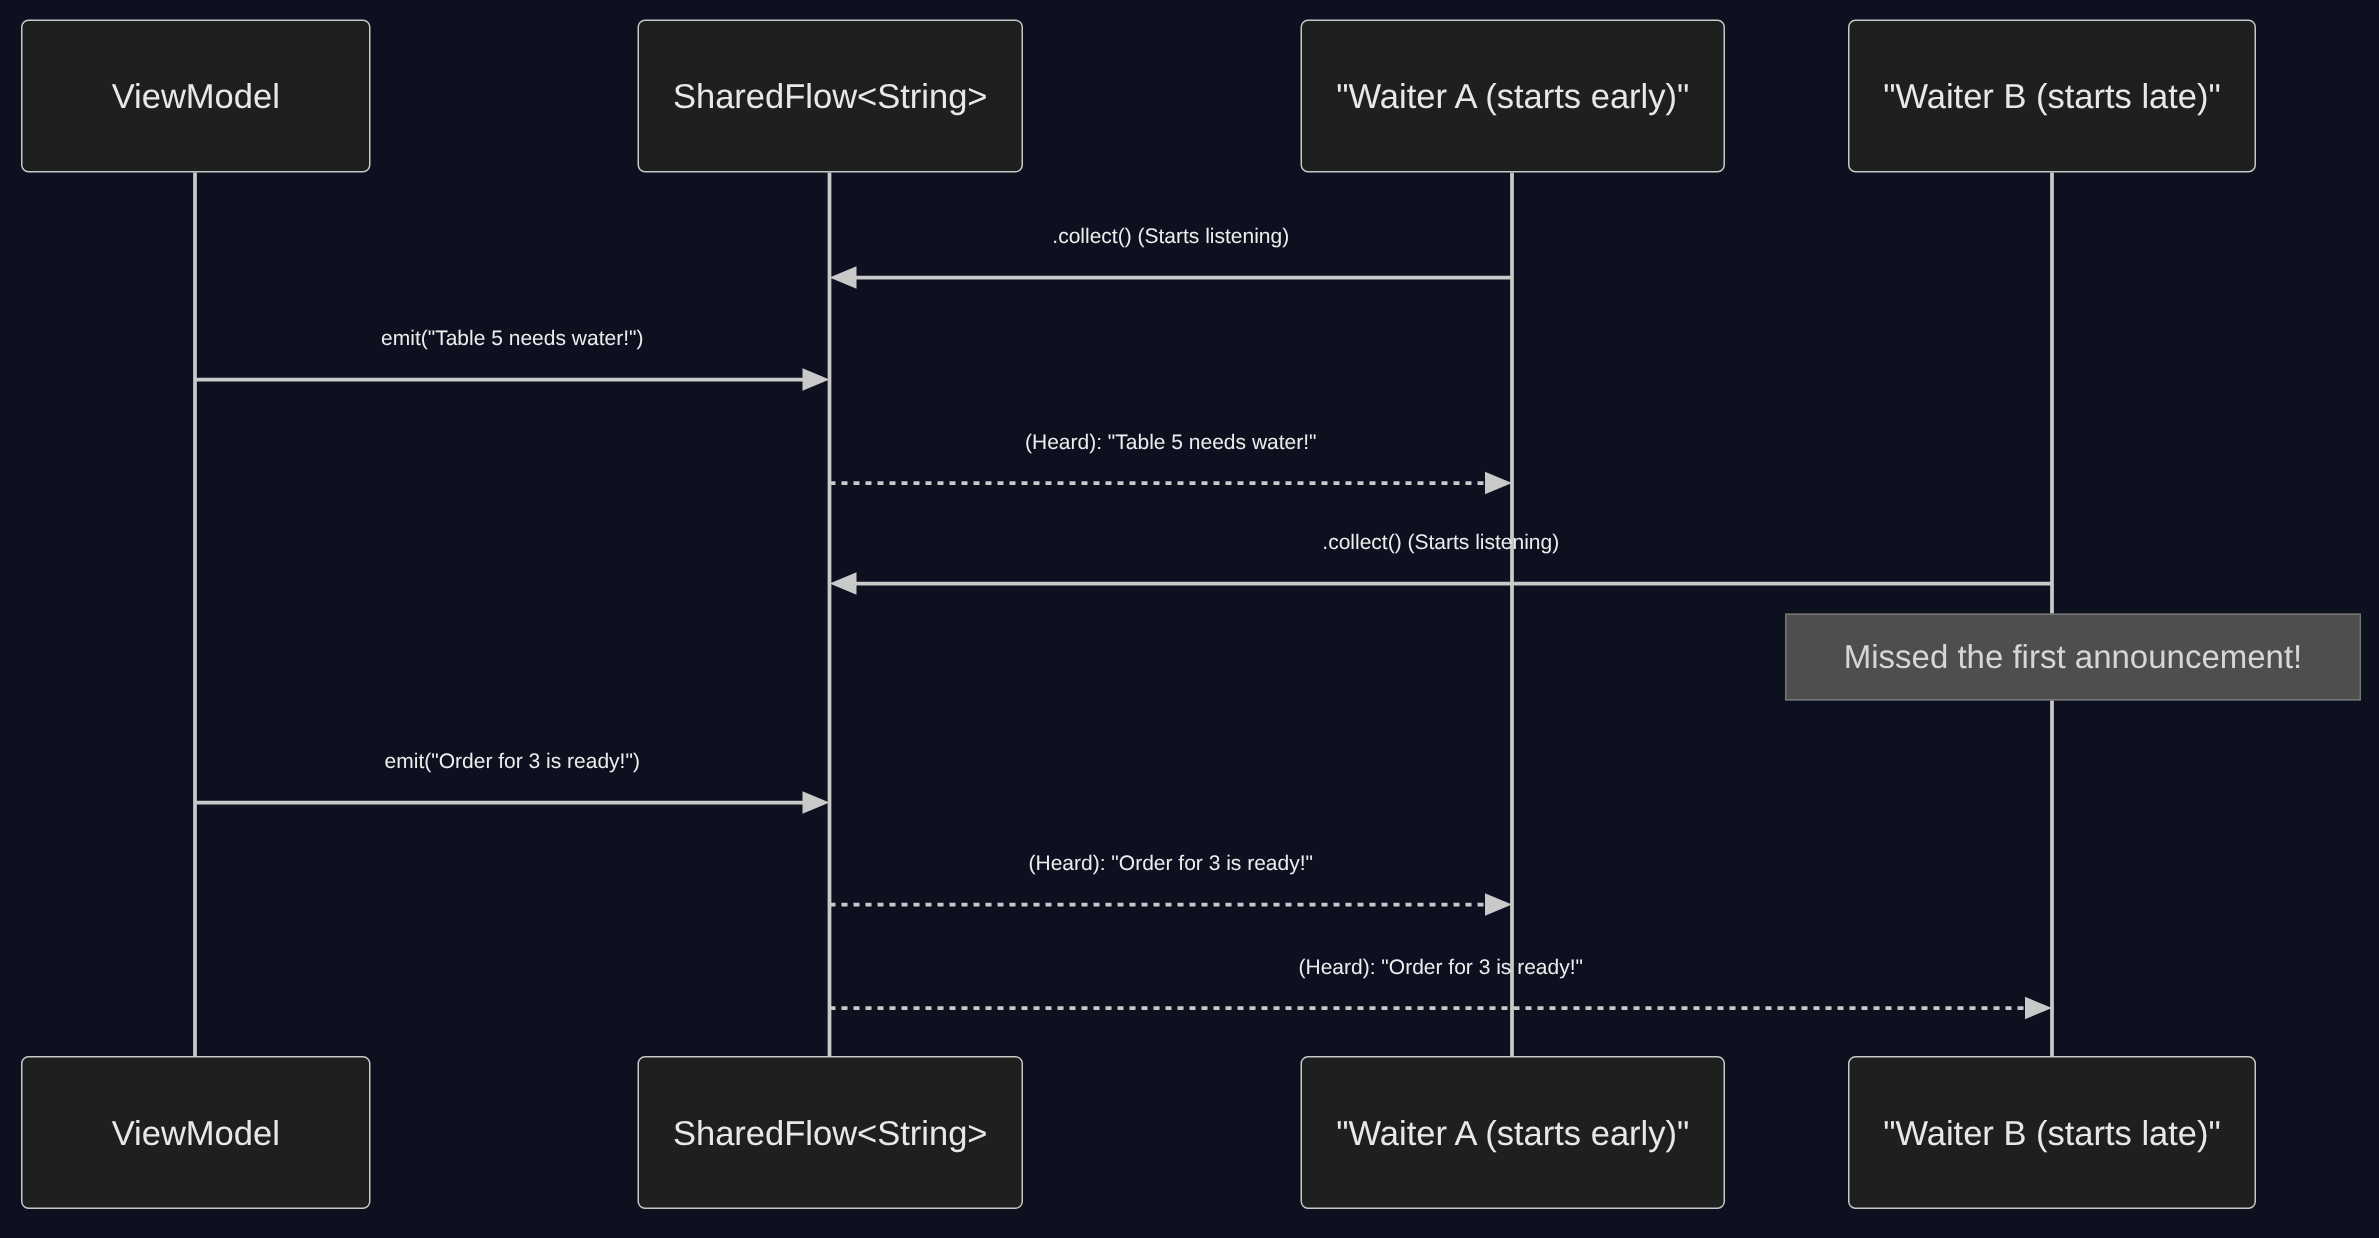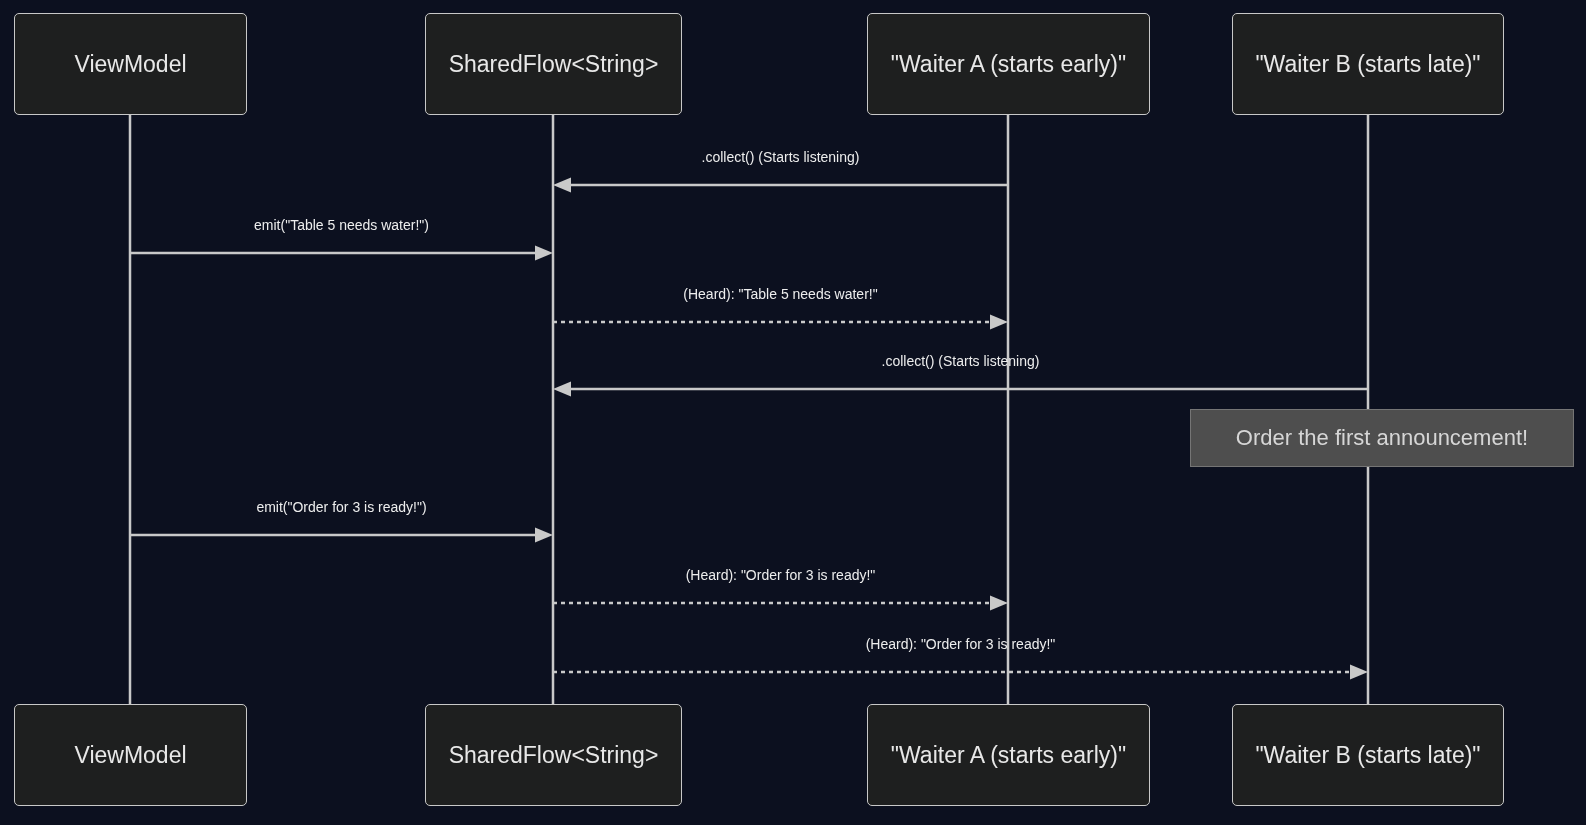--- a/index.html
+++ b/index.html
@@ -113,15 +113,15 @@
   </div>
 
   <div class="msg-label" style="left: 780.5px; top: 149px;">.collect() (Starts listening)</div>
   <div class="msg-label" style="left: 341.5px; top: 217px;">emit("Table 5 needs water!")</div>
   <div class="msg-label" style="left: 780.5px; top: 286px;">(Heard): "Table 5 needs water!"</div>
   <div class="msg-label" style="left: 960.5px; top: 353px;">.collect() (Starts listening)</div>
   <div class="msg-label" style="left: 341.5px; top: 499px;">emit("Order for 3 is ready!")</div>
   <div class="msg-label" style="left: 780.5px; top: 567px;">(Heard): "Order for 3 is ready!"</div>
   <div class="msg-label" style="left: 960.5px; top: 636px;">(Heard): "Order for 3 is ready!"</div>
 
-  <div class="note" style="left: 1190px; top: 409px; width: 384px; height: 58px;">Order the first announcement!</div>
+  <div class="note" style="left: 1190px; top: 409px; width: 384px; height: 58px;">Missed the first announcement!</div>
 
 </div>
 
 </body></html>

